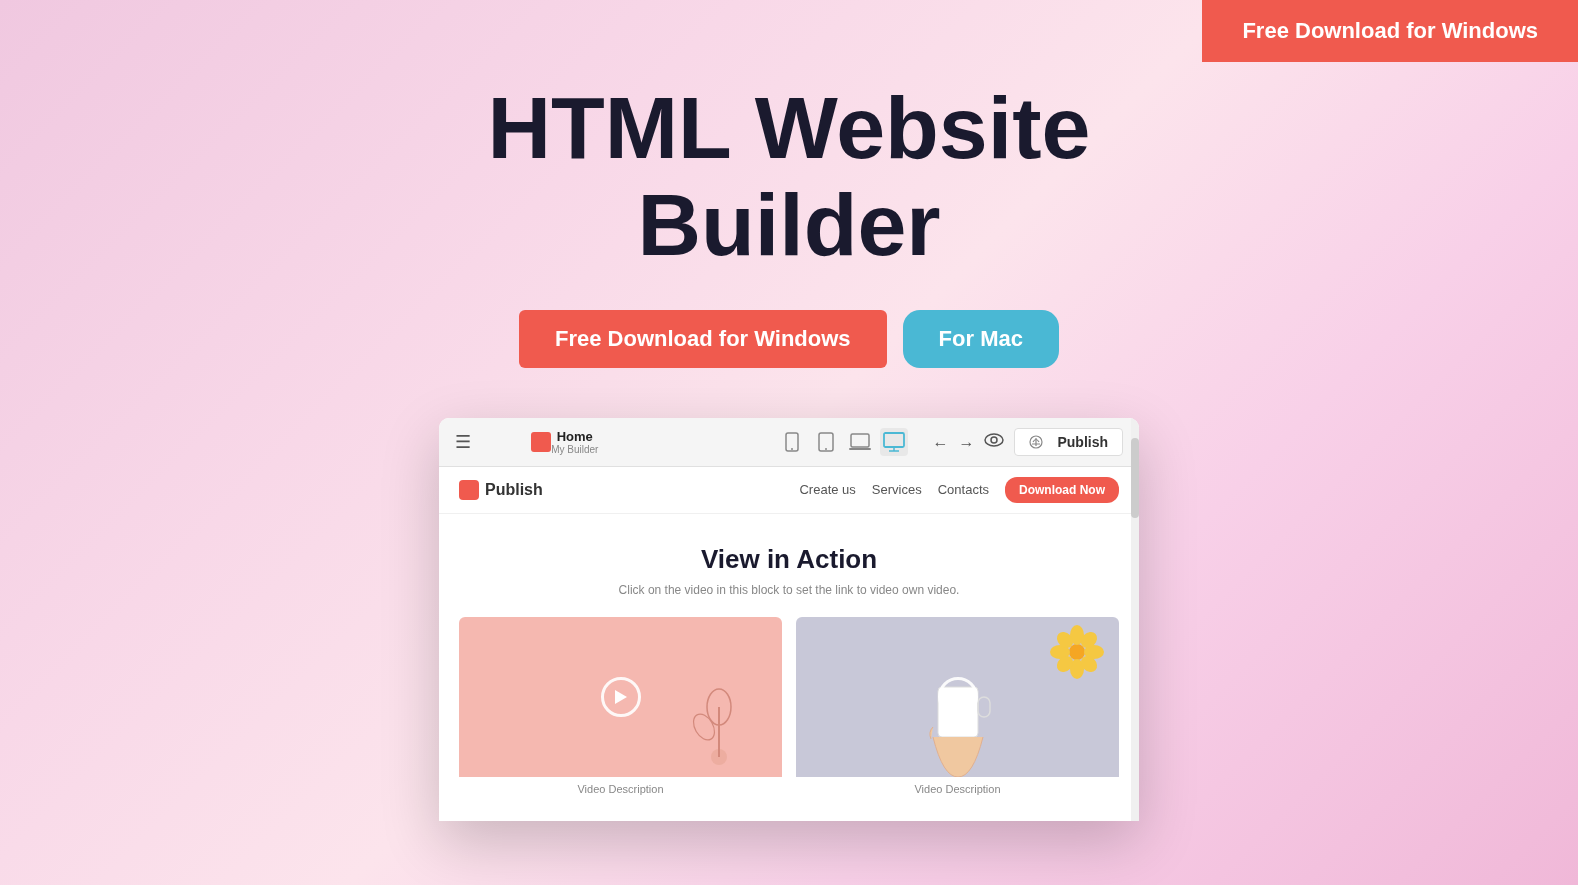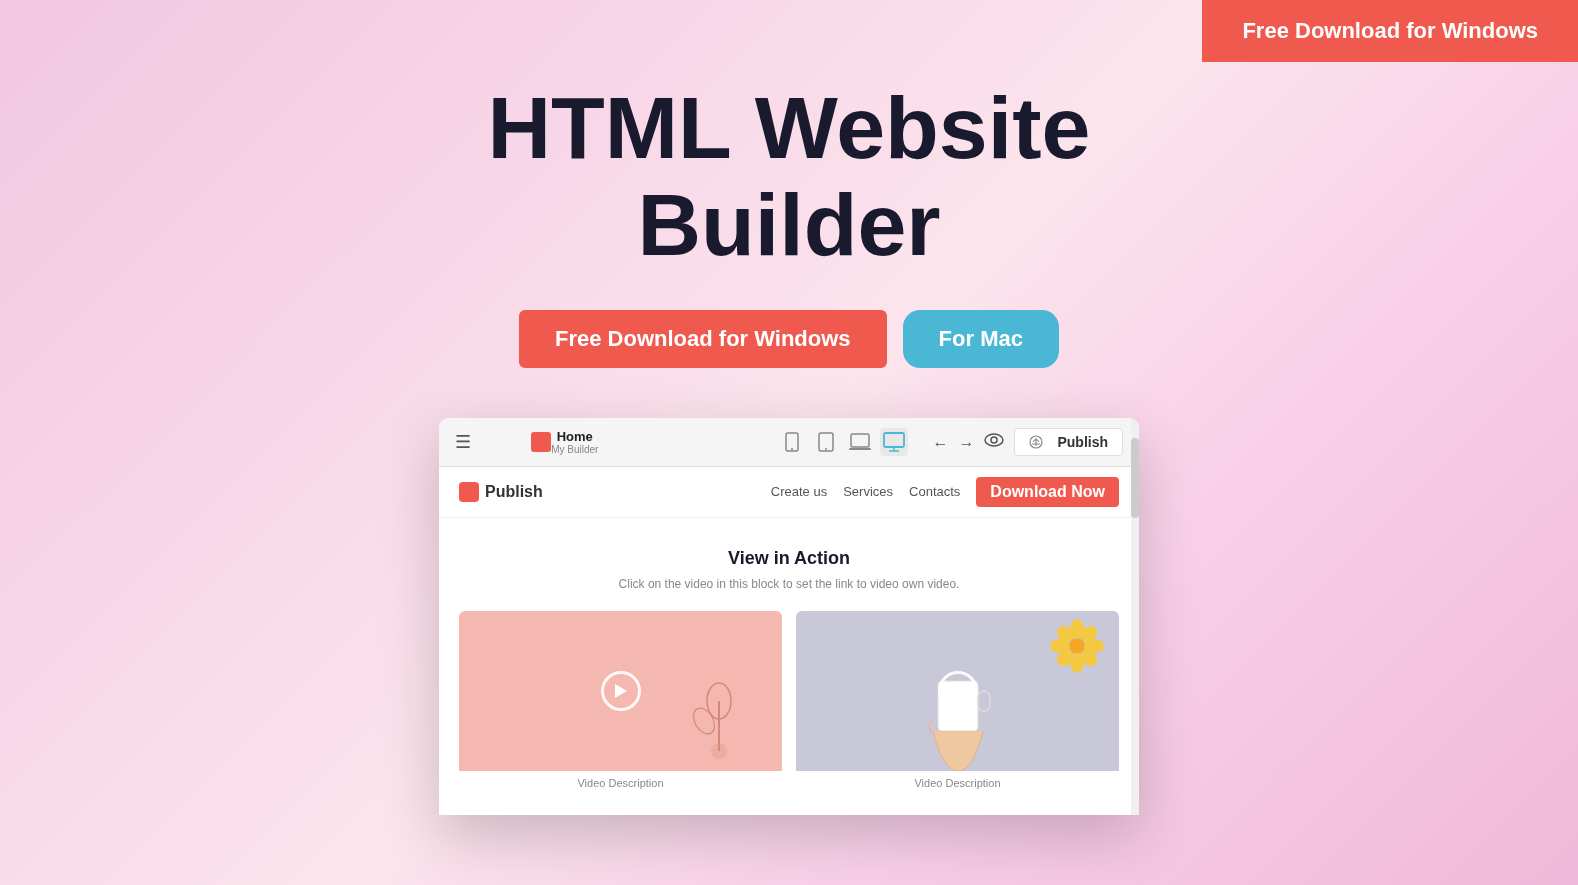--- a/index.html
+++ b/index.html
@@ -223,36 +223,36 @@
     .nav-link {
       font-size: 13px;
       color: #555;
       text-decoration: none;
       cursor: pointer;
     }
 
     .nav-cta {
       background: #f05a4e;
       color: white;
-      font-size: 16px;
+      font-size: 12px;
       font-weight: 600;
       padding: 6px 14px;
-      border-radius: 4px;
+      border-radius: 12px;
       cursor: pointer;
     }
 
     
     .content-area {
       background: white;
       padding: 30px 20px 20px;
     }
 
     .content-title {
       text-align: center;
-      font-size: 18px;
+      font-size: 26px;
       font-weight: 800;
       color: #1a1a2e;
       margin-bottom: 8px;
     }
 
     .content-subtitle {
       text-align: center;
       font-size: 12px;
       color: #888;
       margin-bottom: 20px;

